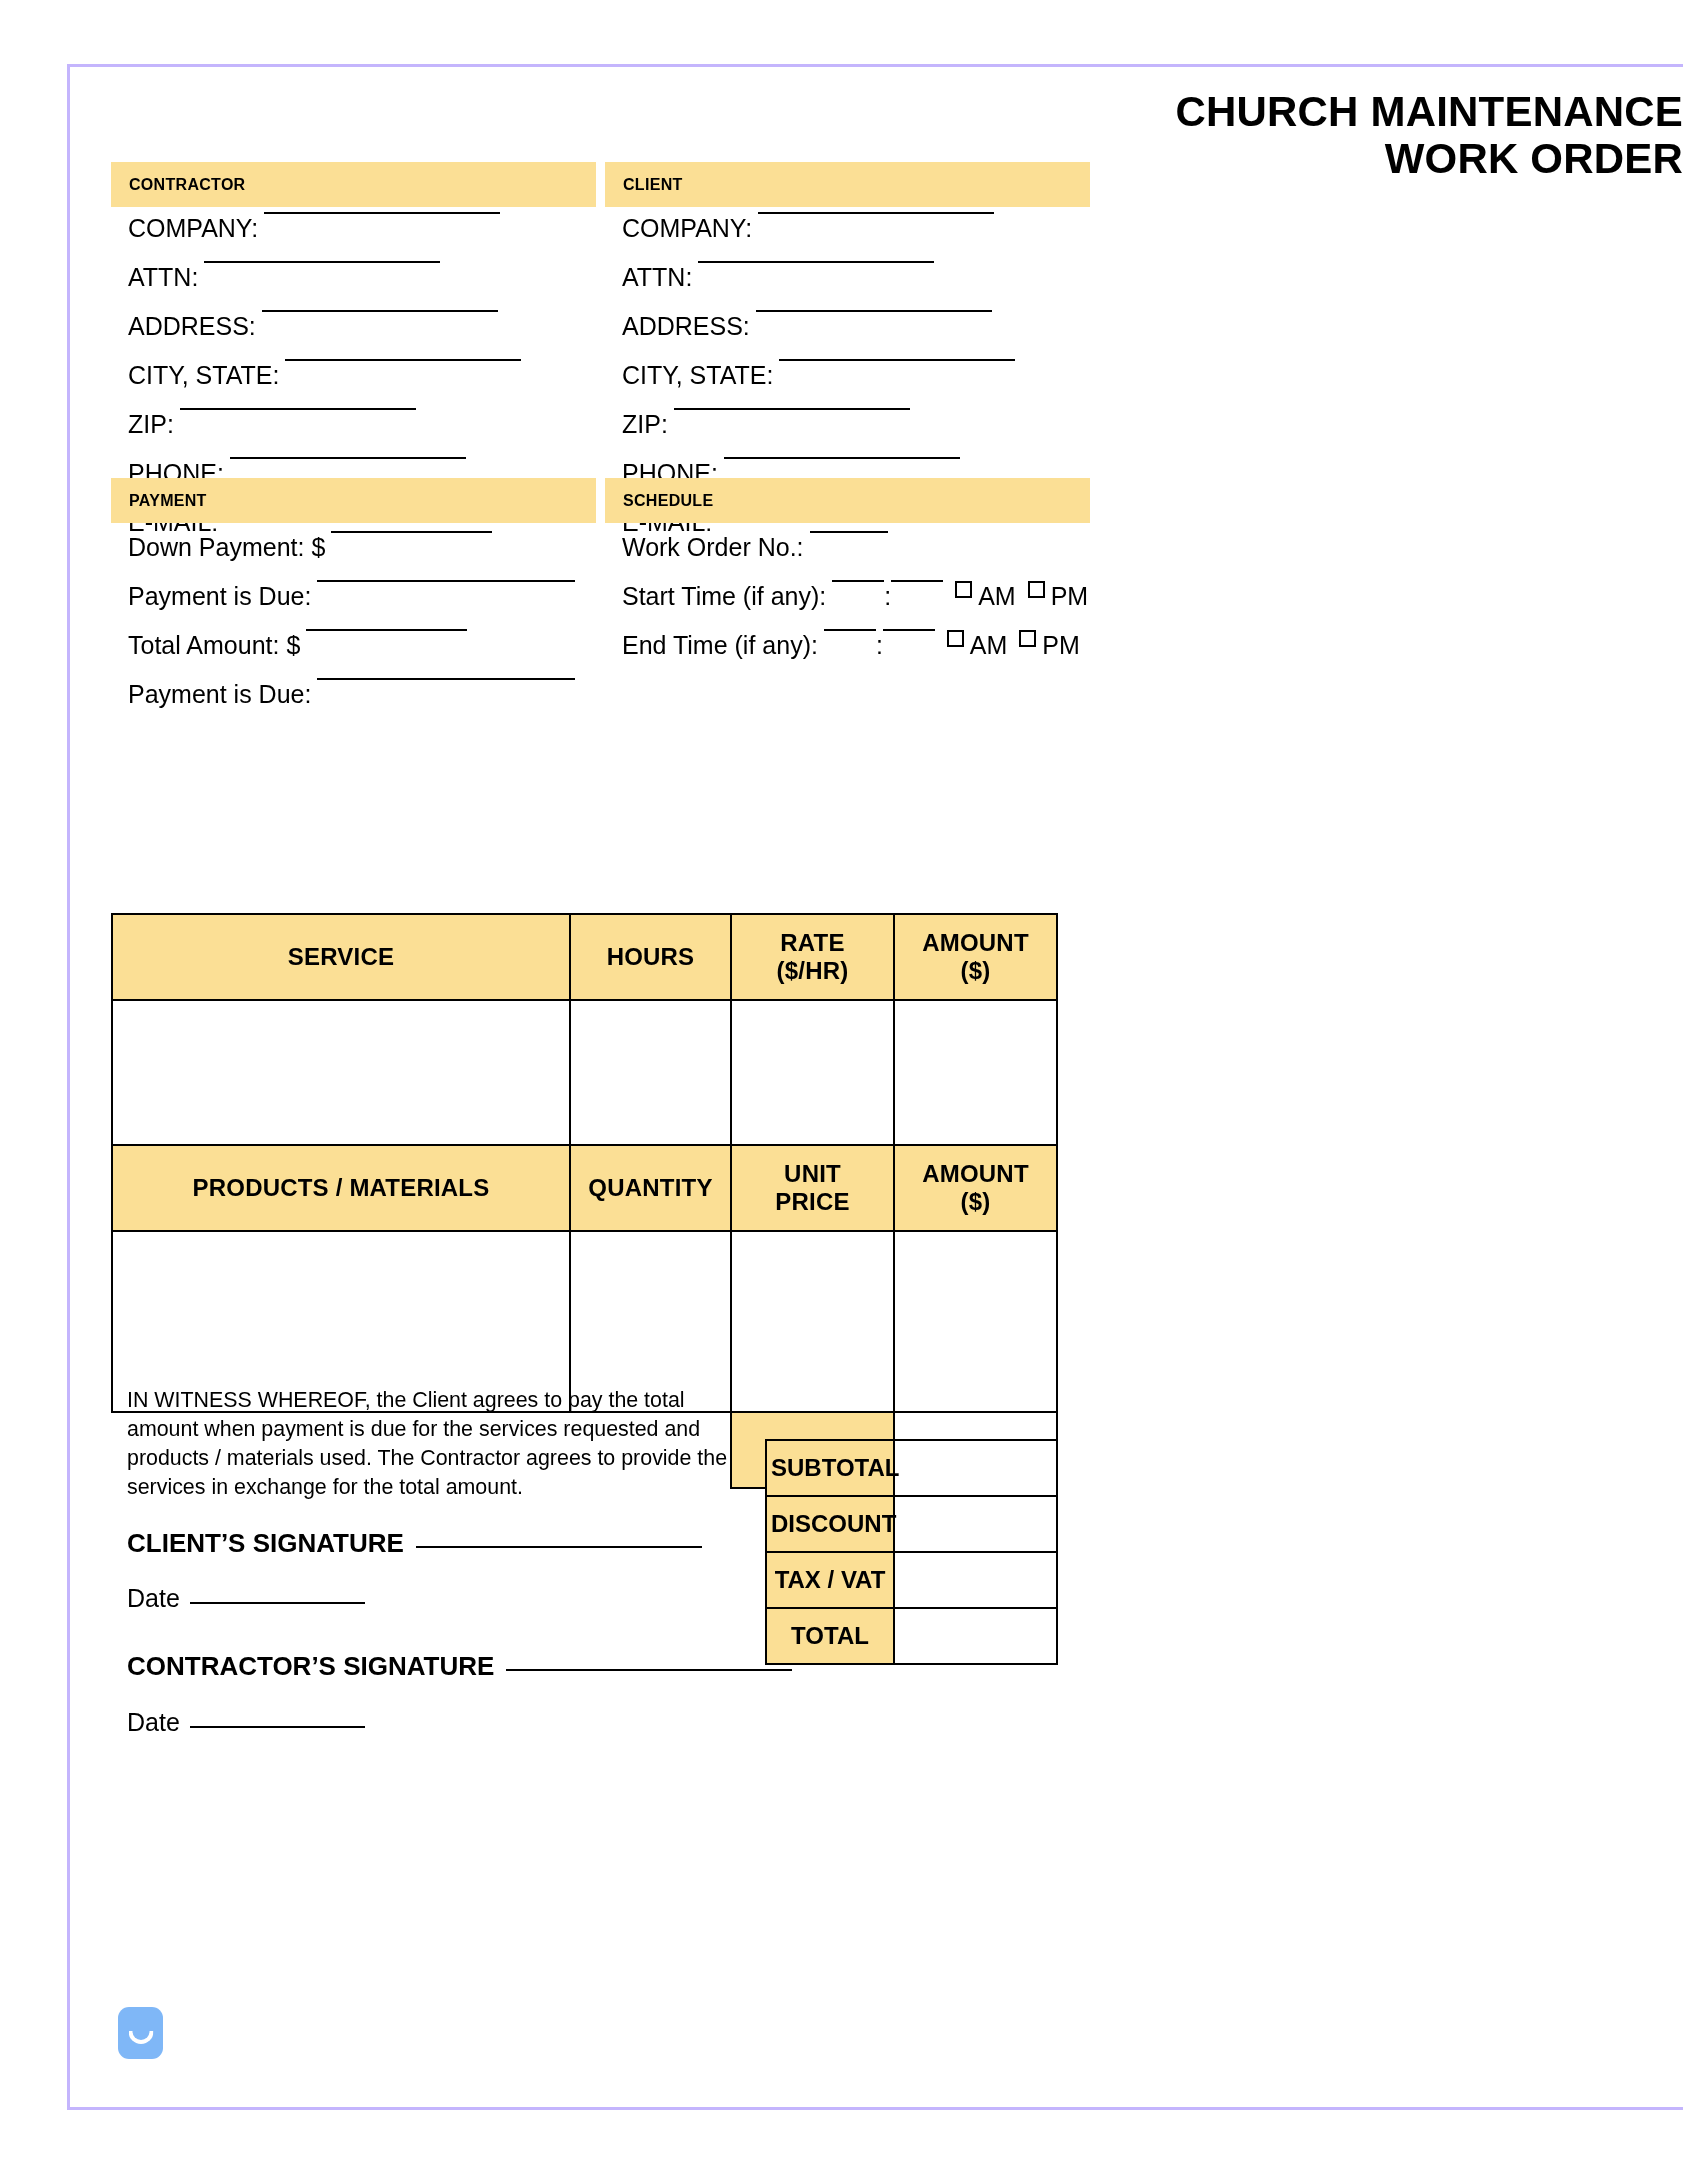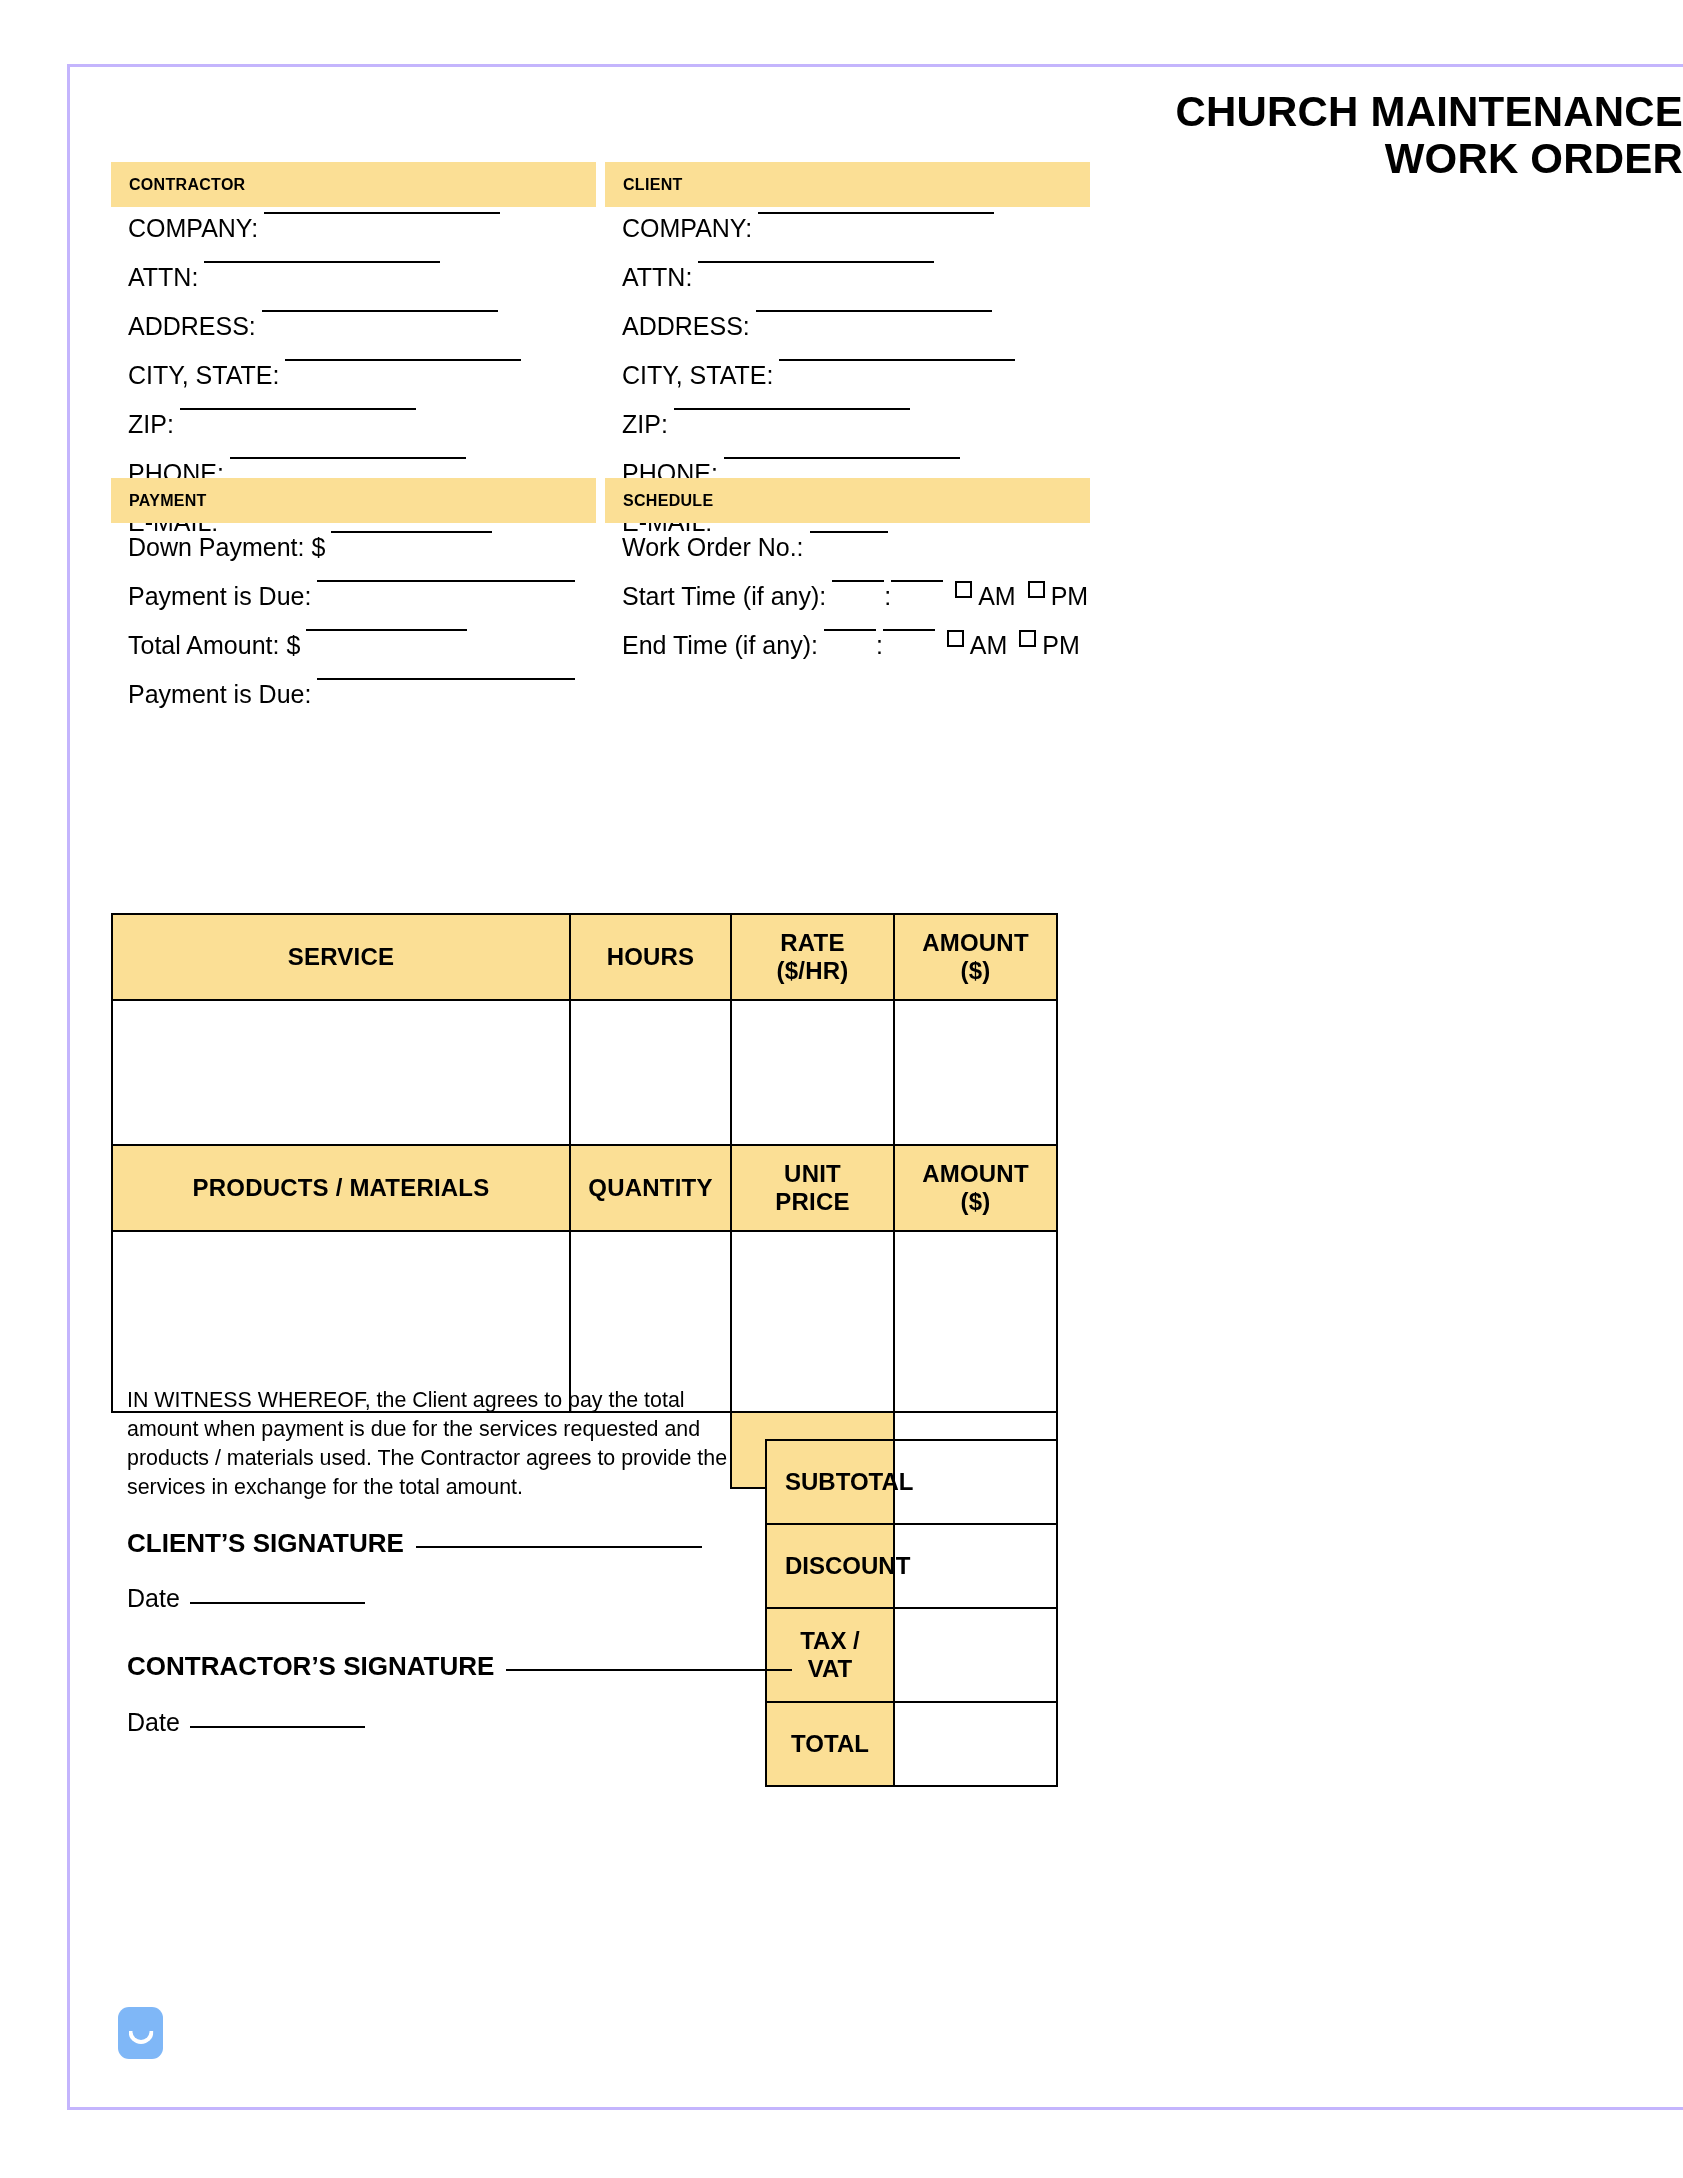--- a/index.html
+++ b/index.html
@@ -154,21 +154,21 @@
 
   
   .summary {
     position: absolute;
     border-collapse: collapse;
     table-layout: fixed;
   }
   .summary td {
     border: 2.4px solid #000;
     height: 46px;
-    padding: 18px;
+    padding: 4px;
   }
   .sum-lbl {
     background: #fbdf95;
     font-size: 24px;
     font-weight: bold;
     text-align: center;
   }
   .sum-val { background: #fff; }
 
   

